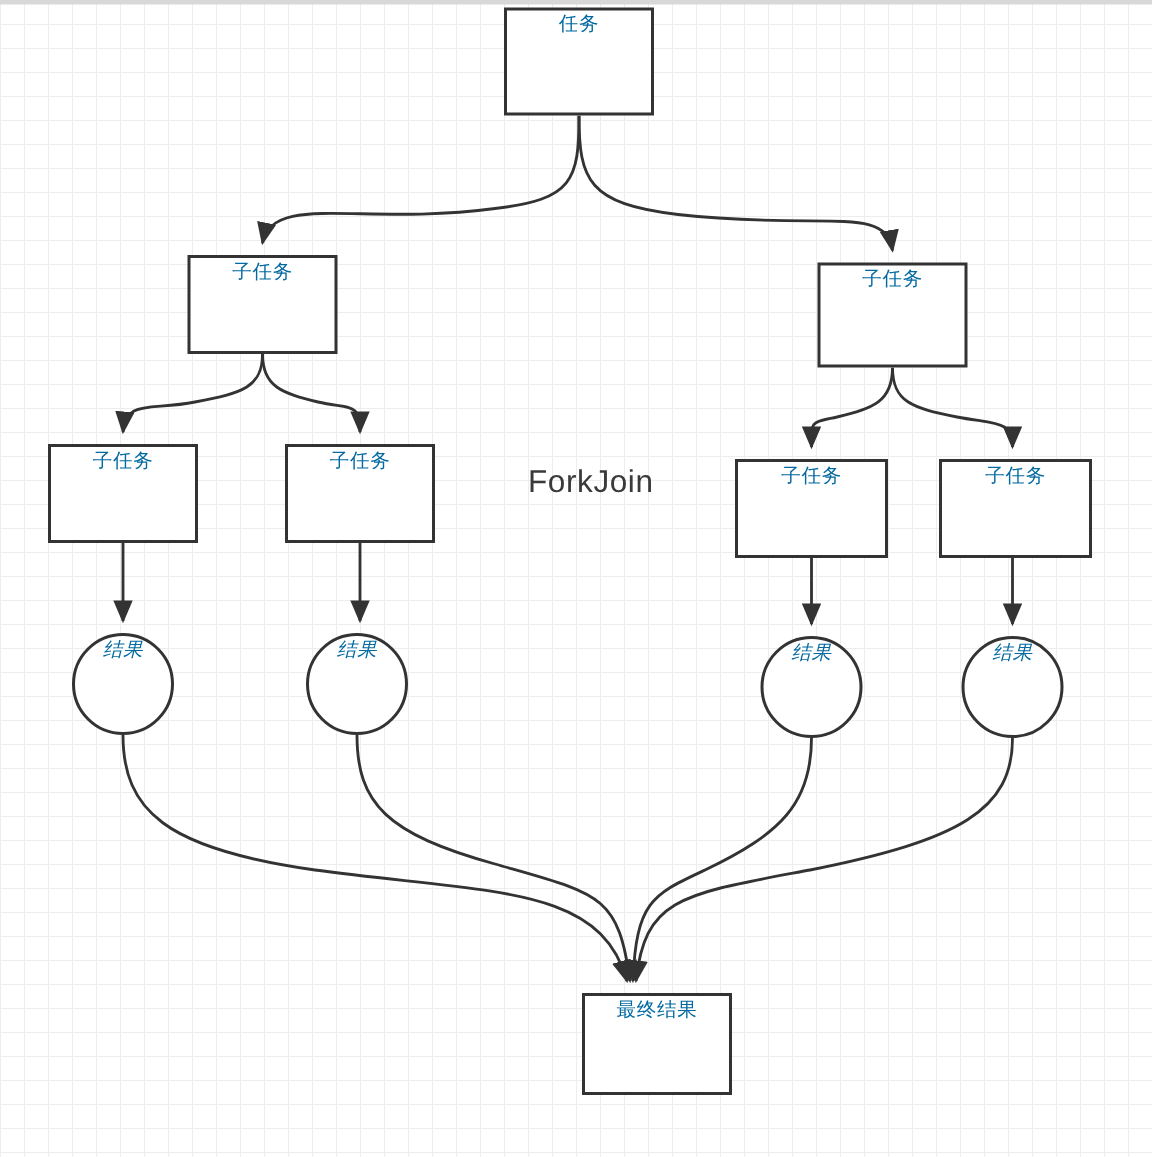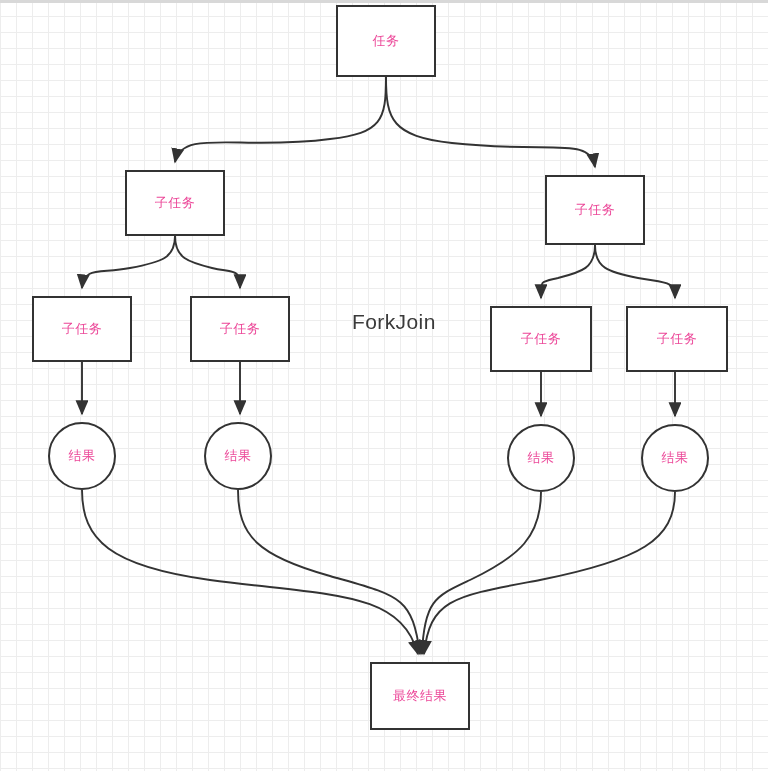--- a/index.html
+++ b/index.html
@@ -32,32 +32,33 @@
     position: absolute;
     left: 0;
     top: 0;
     width: 768px;
     height: 771px;
   }
   .node {
     position: absolute;
     box-sizing: border-box;
     display: flex;
-    align-items: center;
+    align-items: flex-start;
     justify-content: center;
     background: #ffffff;
     border: 2px solid #333333;
-    color: #ec4899;
+    color: #0369a1;
     font-size: 13px;
     letter-spacing: 0.5px;
     z-index: 2;
   }
   .node.circle {
     border-radius: 50%;
     border-width: 2px;
+    font-style: italic;
   }
   .label-free {
     position: absolute;
     color: #3a3a3a;
     font-size: 21px;
     font-weight: normal;
     letter-spacing: 0.4px;
     z-index: 2;
     white-space: nowrap;
   }
@@ -129,20 +130,20 @@
       </div>
       <div class="node circle" style="left: 204px; top: 422px; width: 68px; height: 68px;">
         <span>结果</span>
       </div>
       <div class="node circle" style="left: 507px; top: 424px; width: 68px; height: 68px;">
         <span>结果</span>
       </div>
       <div class="node circle" style="left: 641px; top: 424px; width: 68px; height: 68px;">
         <span>结果</span>
       </div>
-      <div class="node" style="left: 370px; top: 662px; width: 100px; height: 68px;">
+      <div class="node" style="left: 388px; top: 662px; width: 100px; height: 68px;">
         <span>最终结果</span>
       </div>
     </div>
 
   <div class="label-free" style="left: 352px; top: 310px;">ForkJoin</div>
 
 </div>
 
 </body></html>

